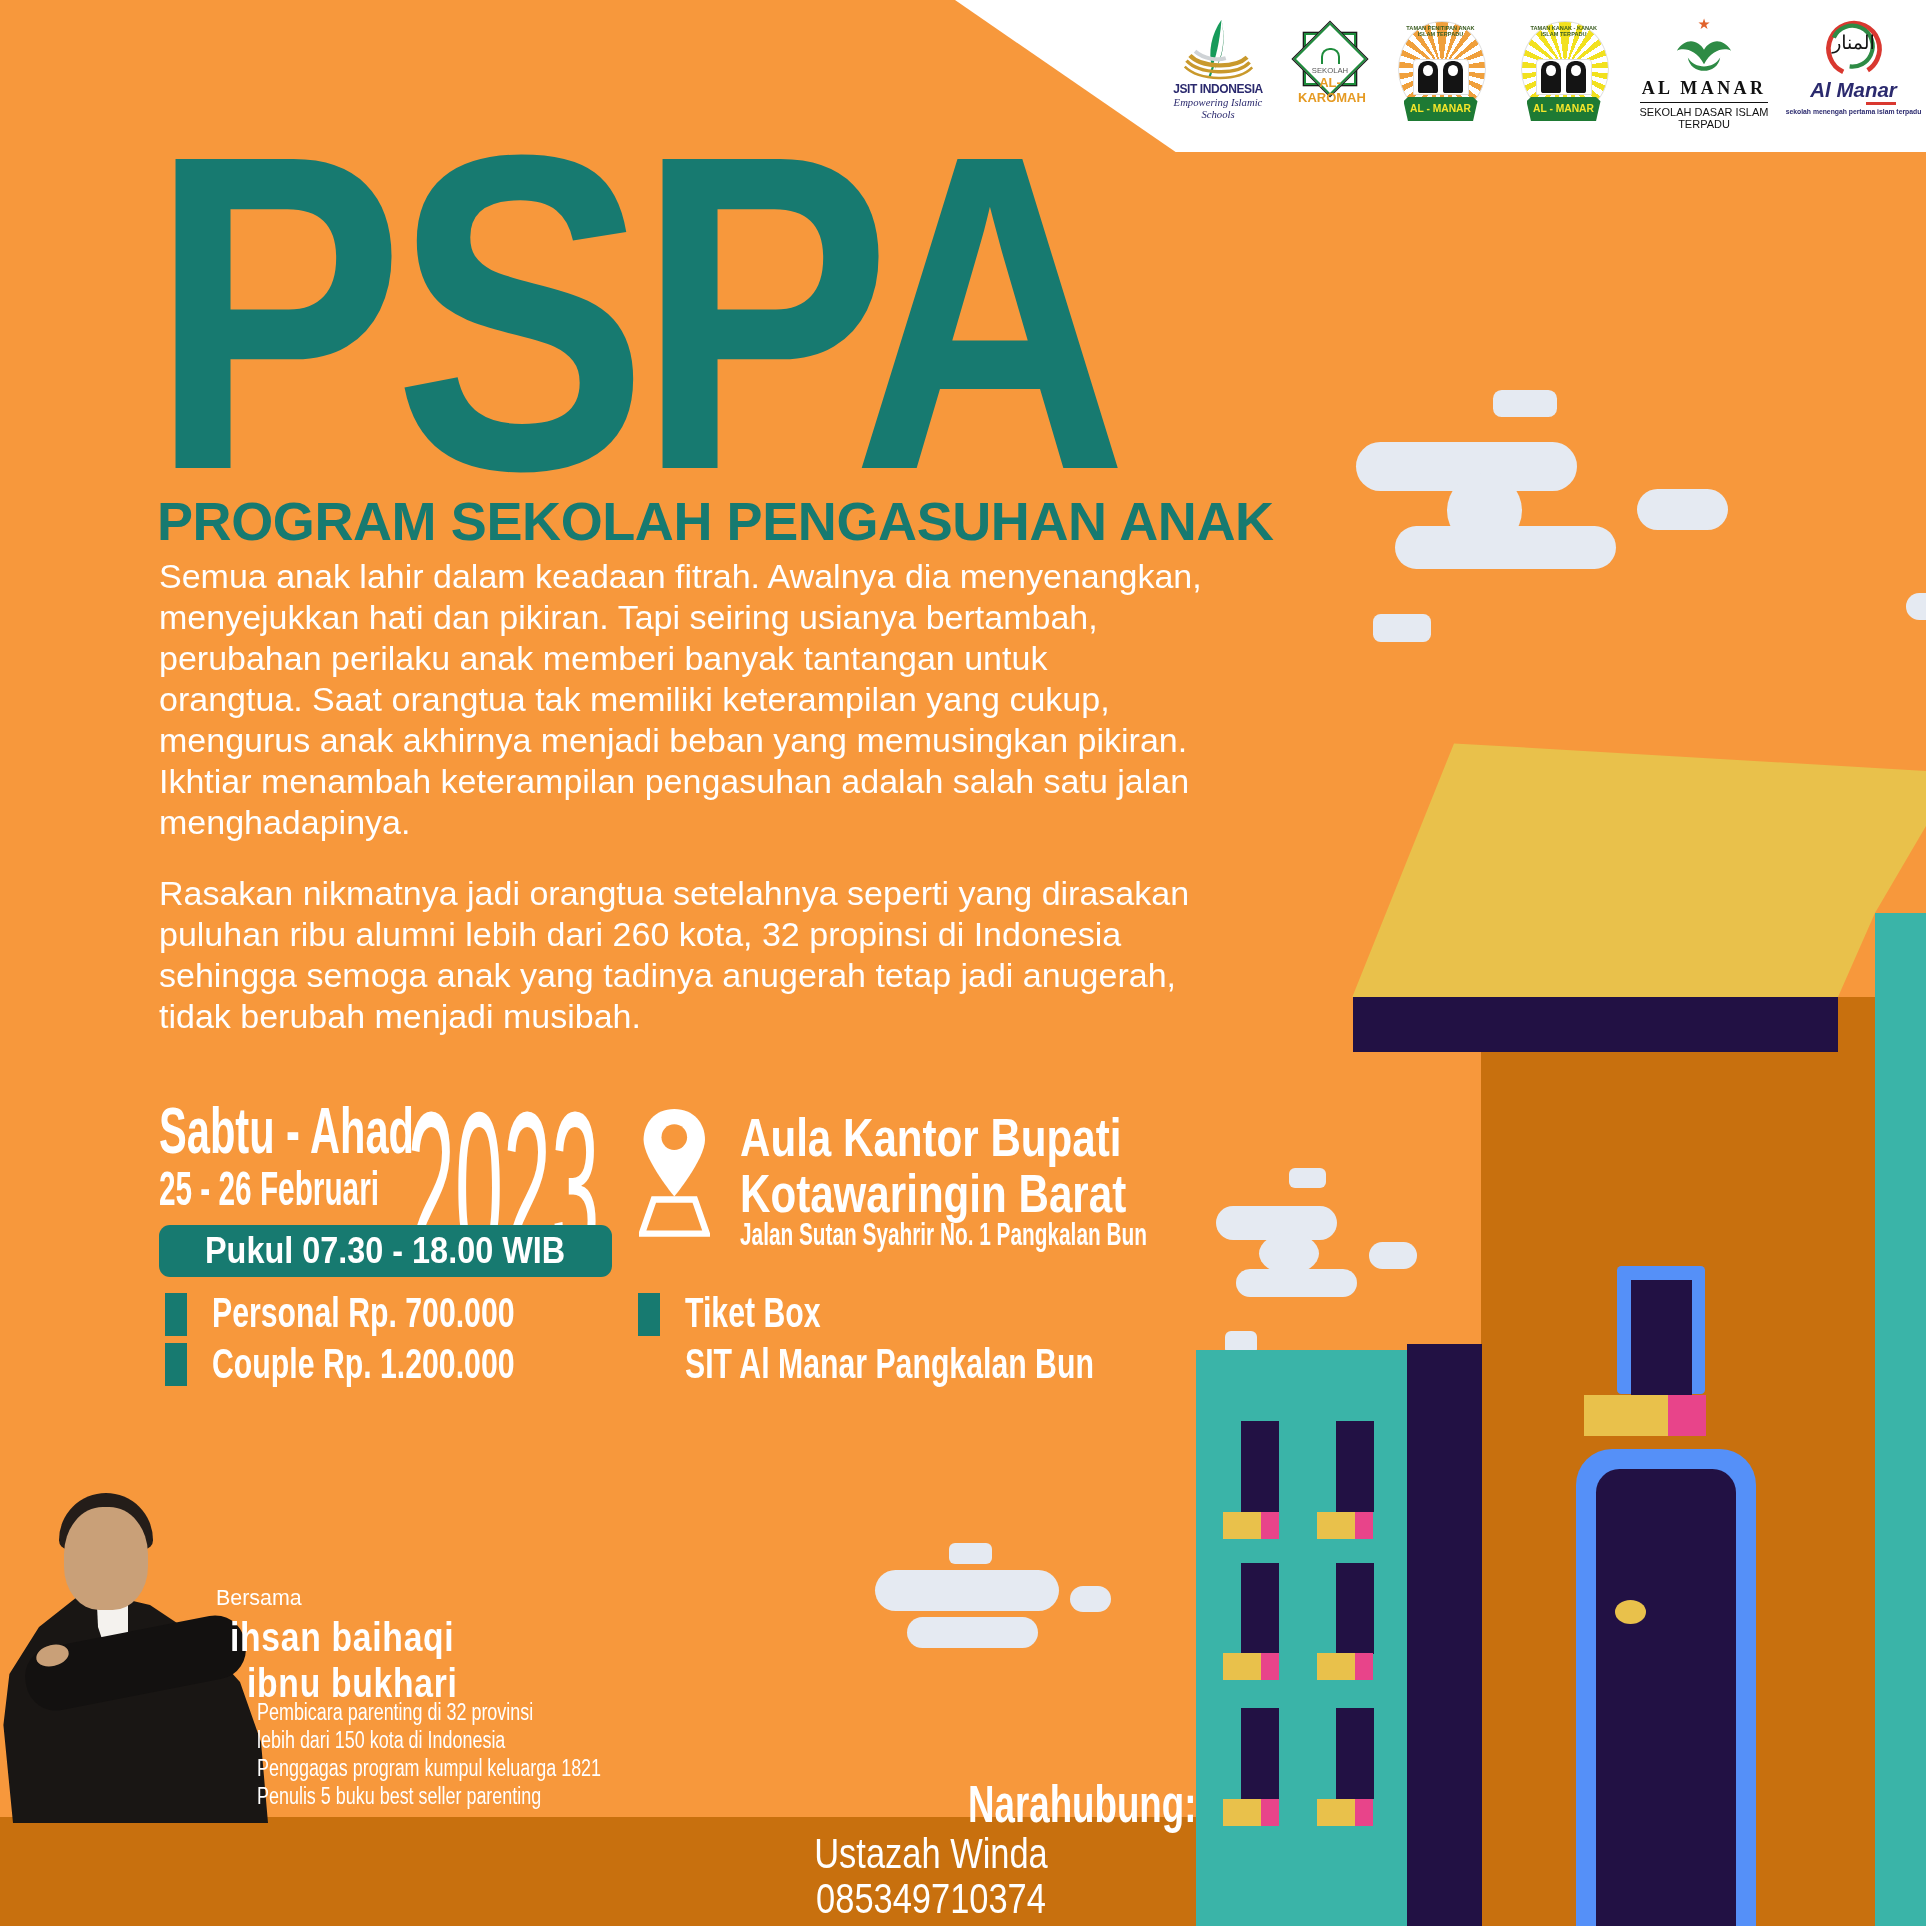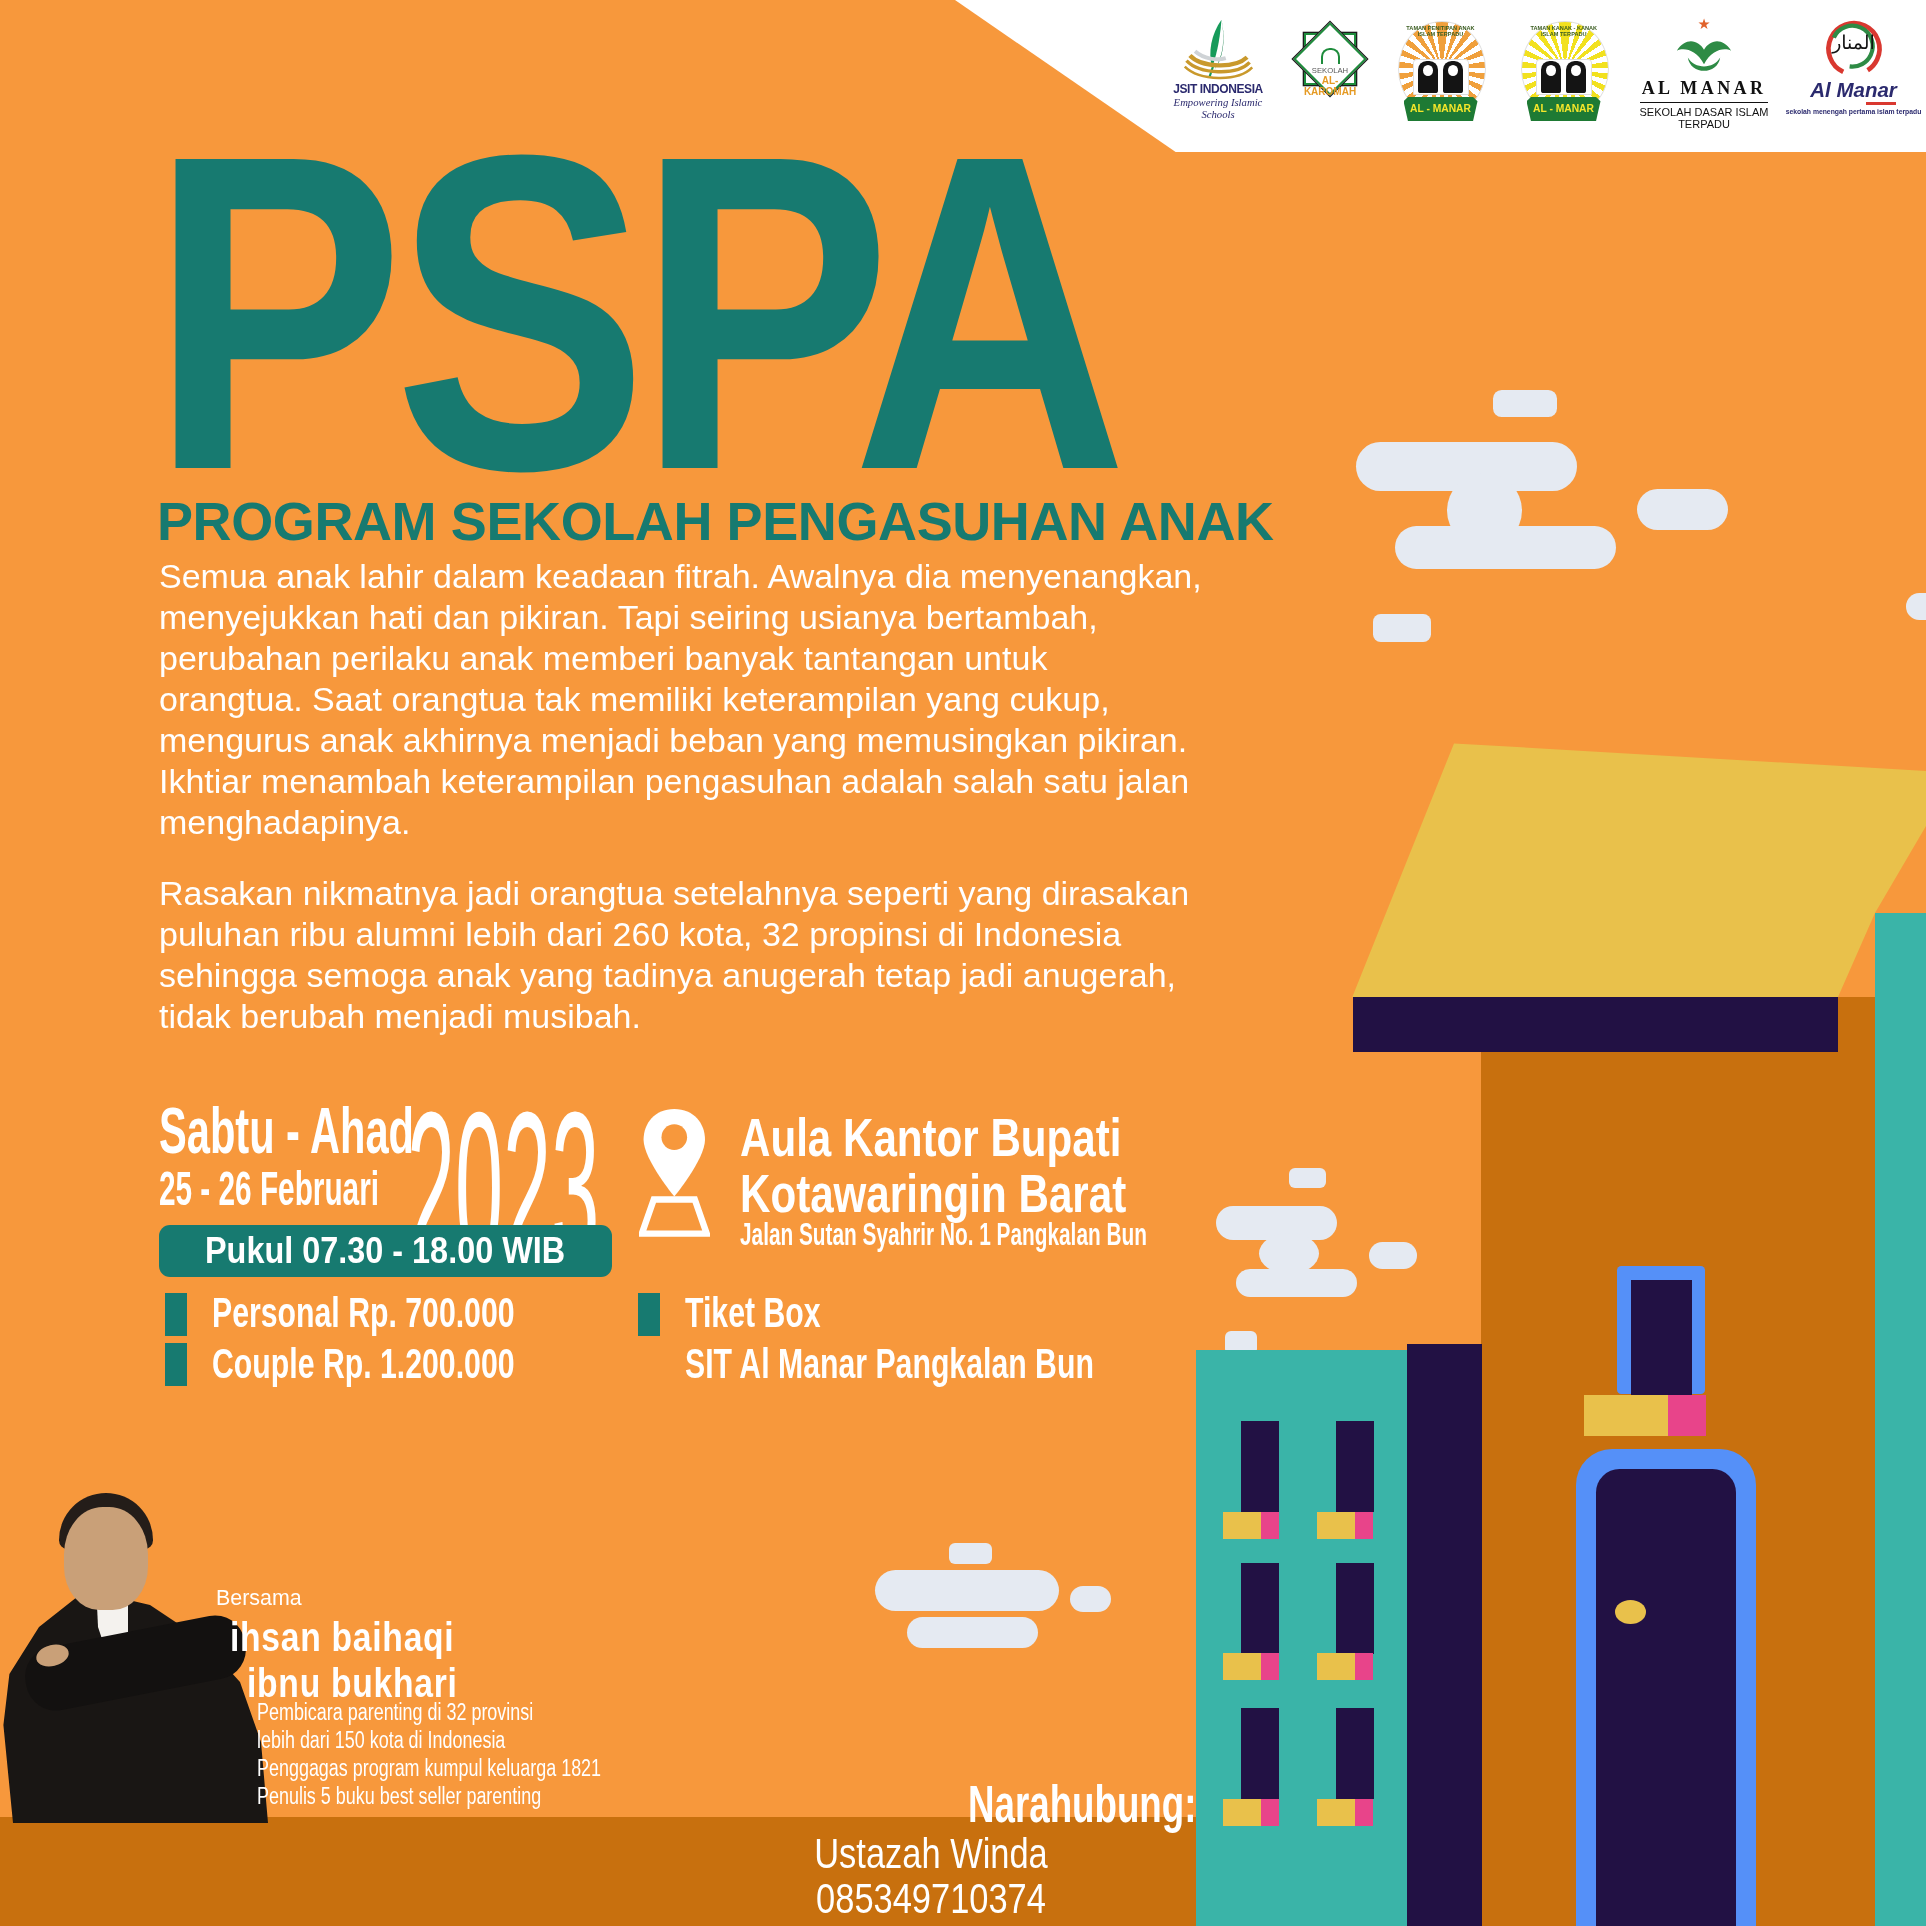--- a/index.html
+++ b/index.html
@@ -116,21 +116,21 @@
       </svg>
       <small class="b" style="font-size:12px;color:#2B2A6E;letter-spacing:-0.4px;">JSIT INDONESIA</small>
       <small style="font-size:10.7px;color:#2B2A6E;font-style:italic;font-family:'Liberation Serif',serif;">Empowering Islamic Schools</small>
     </div>
 
     <div class="logo" style="left:330px;width:90px;">
       <div class="star-sq" style="left:19px;top:15px;"></div>
       <div class="star-sq" style="left:19px;top:15px;transform:rotate(45deg);"></div>
       <div class="abs" style="left:36px;top:30px;width:15.4px;height:13.7px;border:2.6px solid #1E8C3C;border-bottom:none;border-radius:8.6px 8.6px 0 0;"></div>
       <div class="abs" style="left:13px;top:48px;width:64px;font-size:7.7px;color:#5a5a5a;">SEKOLAH</div>
-      <div class="abs b" style="left:13px;top:57px;width:64px;font-size:10px;color:#E59A23;">AL-KAROMAH</div>
+      <div class="abs b" style="left:13px;top:57px;width:64px;font-size:13px;color:#E59A23;">AL-KAROMAH</div>
     </div>
 
     <div class="logo" style="left:428px;width:116px;">
       <div class="sun" style="left:15px;top:3.4px;width:86px;height:94px;background:repeating-conic-gradient(#F0A03C 0 8deg,#ffffff 8deg 16deg);border:0.9px solid #e0e0e0;"></div>
       <div class="abs" style="left:19px;top:6.8px;width:77px;font-size:5.6px;color:#3a5c1f;font-weight:bold;">TAMAN PENITIPAN ANAK ISLAM TERPADU</div>
       <div class="abs" style="left:30px;top:41px;width:56px;height:36px;background:#fff;border-radius:4.3px 4.3px 1.7px 1.7px;box-shadow:inset 0 0 0 0.9px #ddd;"></div>
       <div class="figure" style="left:35px;top:43px;">
           <div class="face"></div>
         </div>
       <div class="figure" style="left:60px;top:43px;">

